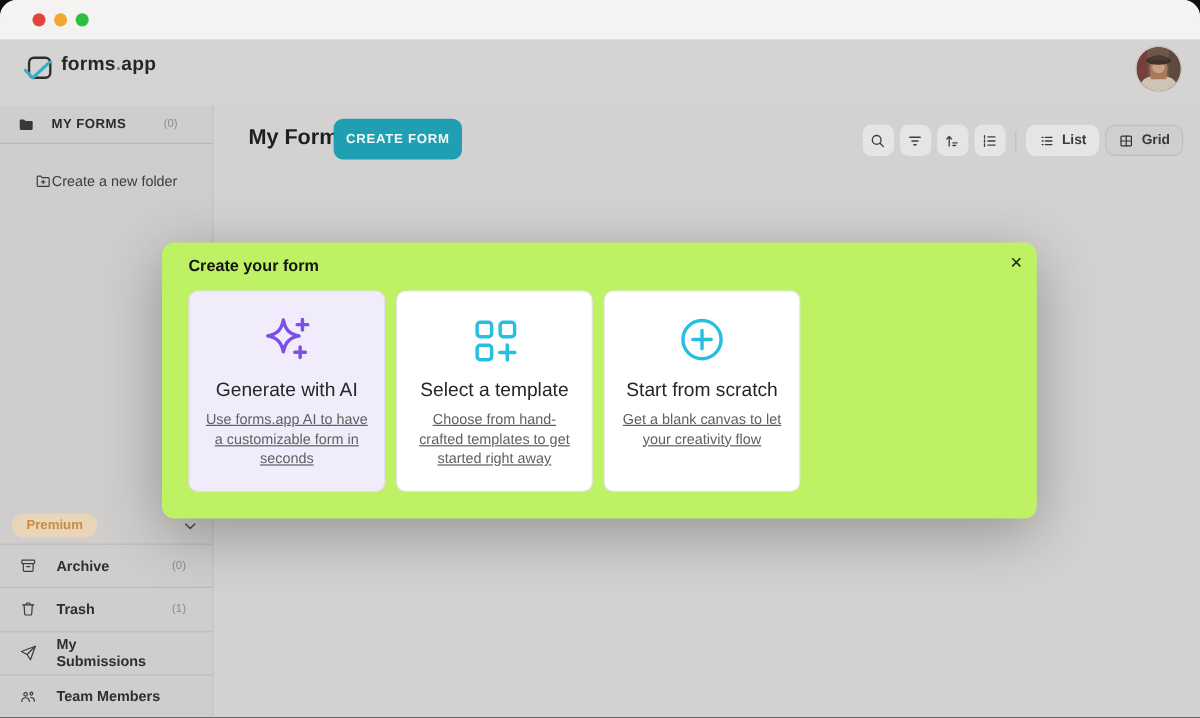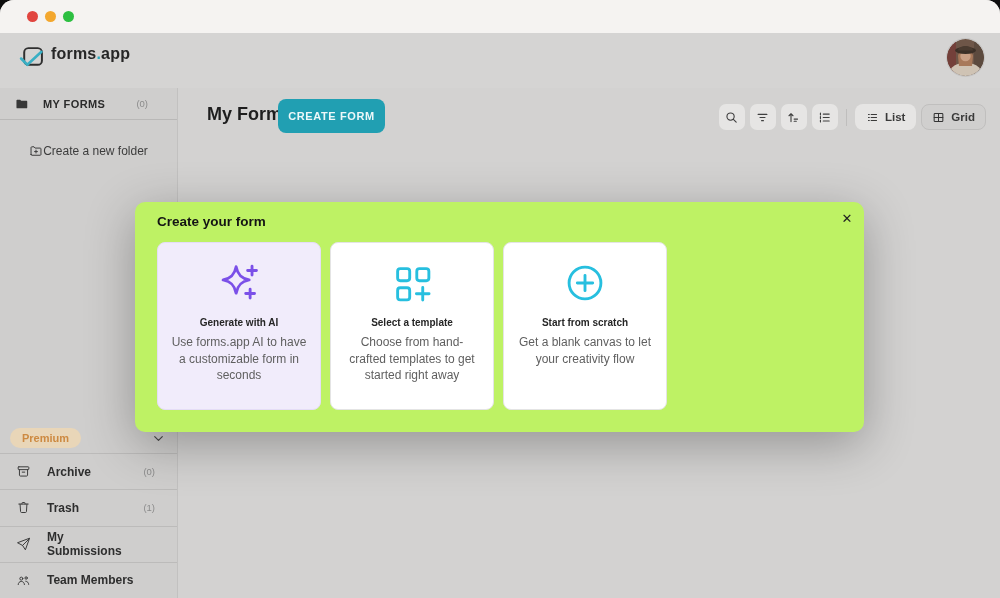--- a/index.html
+++ b/index.html
@@ -43,22 +43,22 @@
   .viewbtn{height:26px;border-radius:8px;background:#e6e5e4;display:flex;align-items:center;gap:6px;padding:0 10px;font-size:11.5px;color:#3a3a3a;font-weight:600;border:1px solid transparent;cursor:pointer;font-family:inherit;}
   .viewbtn.active{background:#d0cfce;border-color:#c0bfbe;}
   
   .modal{position:absolute;left:135px;top:202px;width:729px;height:230px;background:#bef264;border-radius:10px;box-shadow:0 12px 50px rgba(0,0,0,.30);z-index:10;}
   .modal-title{position:absolute;left:22px;top:12px;font-size:13.5px;font-weight:bold;color:#141414;}
   .modal-close{position:absolute;right:6px;top:6px;width:22px;height:22px;background:none;border:none;font-size:13px;color:#222;cursor:pointer;line-height:22px;padding:0;font-family:inherit;}
   .cards{position:absolute;left:22px;top:40px;display:flex;gap:9px;}
   .card{width:164px;height:168px;border:1px solid #e4e4e4;border-radius:8px;background:#fff;text-align:center;cursor:pointer;}
   .card.highlight{background:#f1ecfb;border-color:#e5ddf6;}
   .card .cicon{height:46px;margin-top:17px;display:flex;align-items:center;justify-content:center;}
-  .card h3{margin:11px 0 0;font-size:10px;font-weight:bold;color:#262626;}
-  .card p{margin:6px 12px 0;font-size:12px;color:#5f5f5f;line-height:16.5px;}
+  .card h3{margin:11px 0 0;font-size:16px;font-weight:normal;color:#262626;}
+  .card p{margin:6px 12px 0;font-size:12px;color:#5f5f5f;line-height:16.5px;text-decoration:underline;}
 </style>
 </head>
 <body>
 
 <div class="stage">
 
   <div class="topbar">
     <span class="light red"></span>
     <span class="light yellow"></span>
     <span class="light green"></span>

